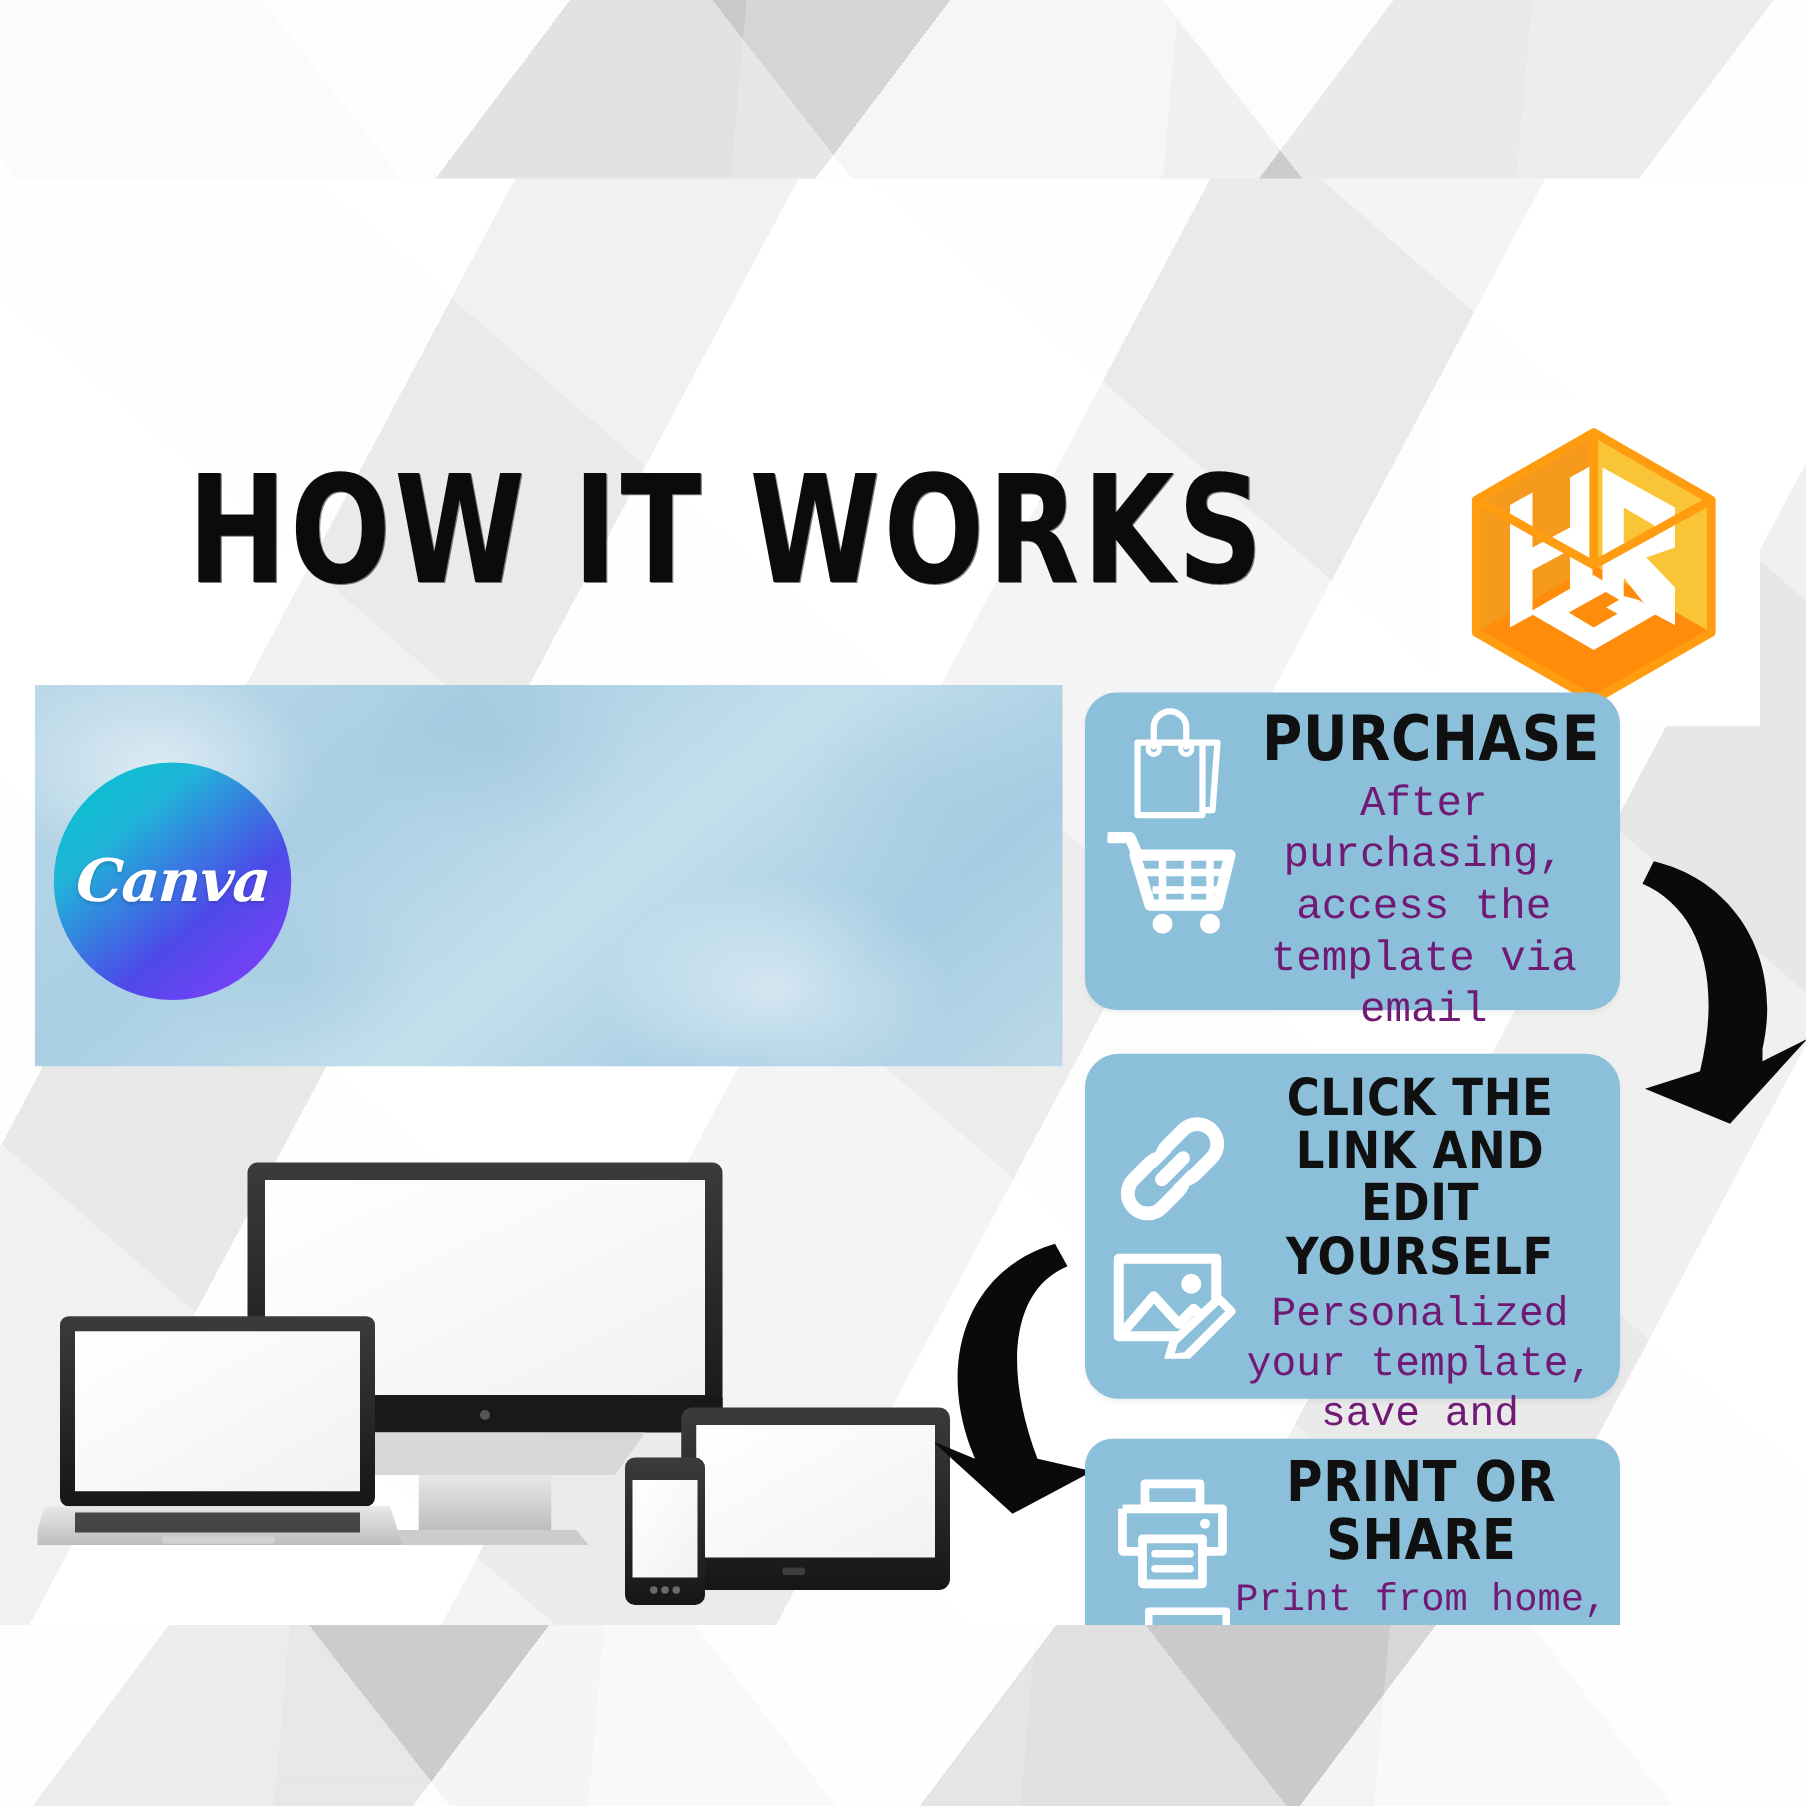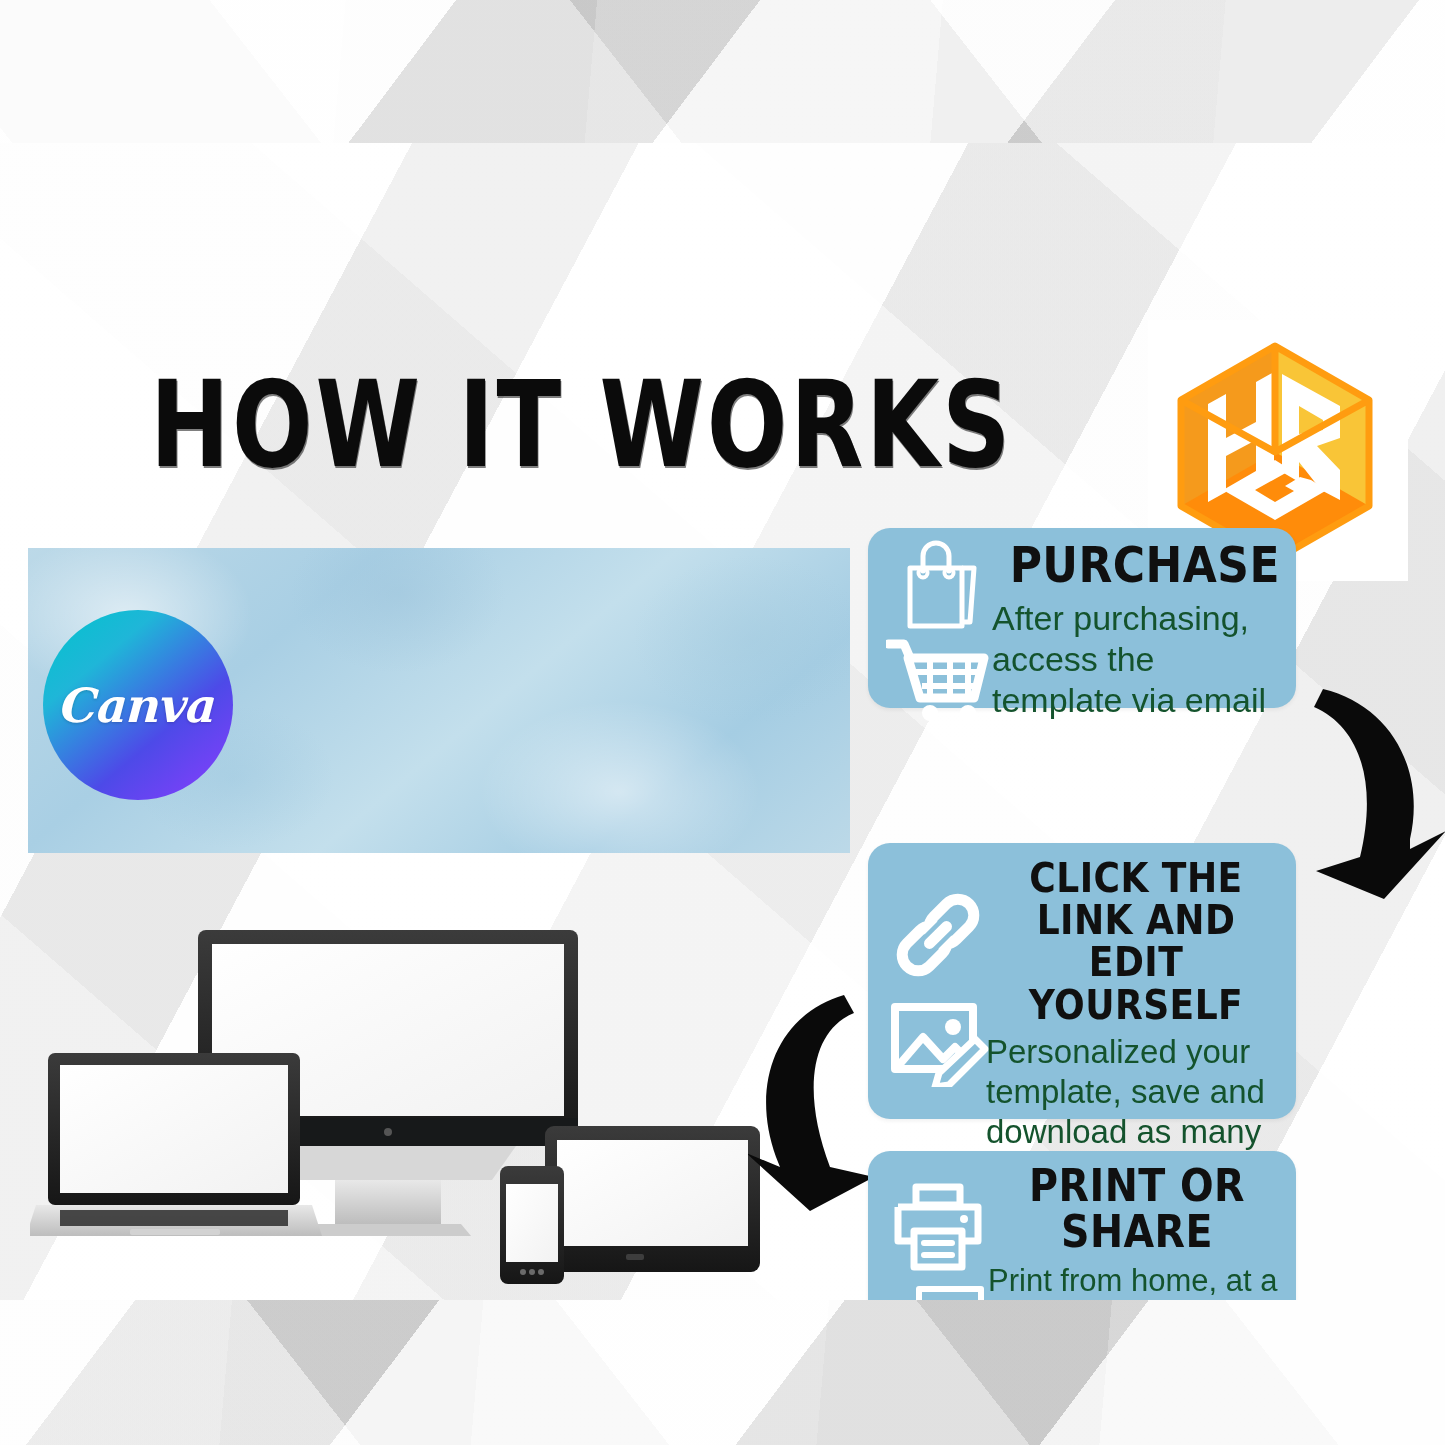--- a/index.html
+++ b/index.html
@@ -96,22 +96,22 @@
   .arrow { position:absolute; }
 
   
   .card {
     position:absolute; left:868px;
     width:428px;
     background:#8cc0da;
     border-radius:22px;
     box-shadow:0 2px 4px rgba(0,0,0,.06);
   }
-  #card-1 { top:385px; height:180px; }
-  #card-2 { top:700px; height:276px; }
+  #card-1 { top:411px; height:254px;border-radius:25px; }
+  #card-2 { top:700px; height:276px;border-radius:27px; }
   #card-3 { top:1008px; height:262px; }
 
   .card-icons {
     position:absolute; left:14px; top:10px;
     width:112px;
     display:flex; flex-direction:column; align-items:center; gap:4px;
   }
   .card-body { position:absolute; left:124px; right:10px; top:12px; }
   .card-title {
     font-family:"DejaVu Sans", sans-serif;
@@ -120,22 +120,23 @@
     text-align:center;
     letter-spacing:.5px;
     transform:scaleX(.88);
     transform-origin:center top;
     line-height:1.03;
   }
   #card-1 .card-title { font-size:50px; }
   #card-2 .card-title { font-size:41px; }
   #card-3 .card-title { font-size:45px; }
   .card-desc {
-    font-family:Liberation Sans, sans-serif;
-    color:#14532d;
+    font-family:Liberation Mono, monospace;
+    color:#701a75;
+    text-align:center;
     line-height:1.22;
     margin-top:6px;
   }
   #card-1 .card-desc { font-size:34px; }
   #card-2 .card-desc { font-size:33px; }
   #card-3 .card-desc { font-size:31px; }
 </style>
 </head>
 <body>
 

